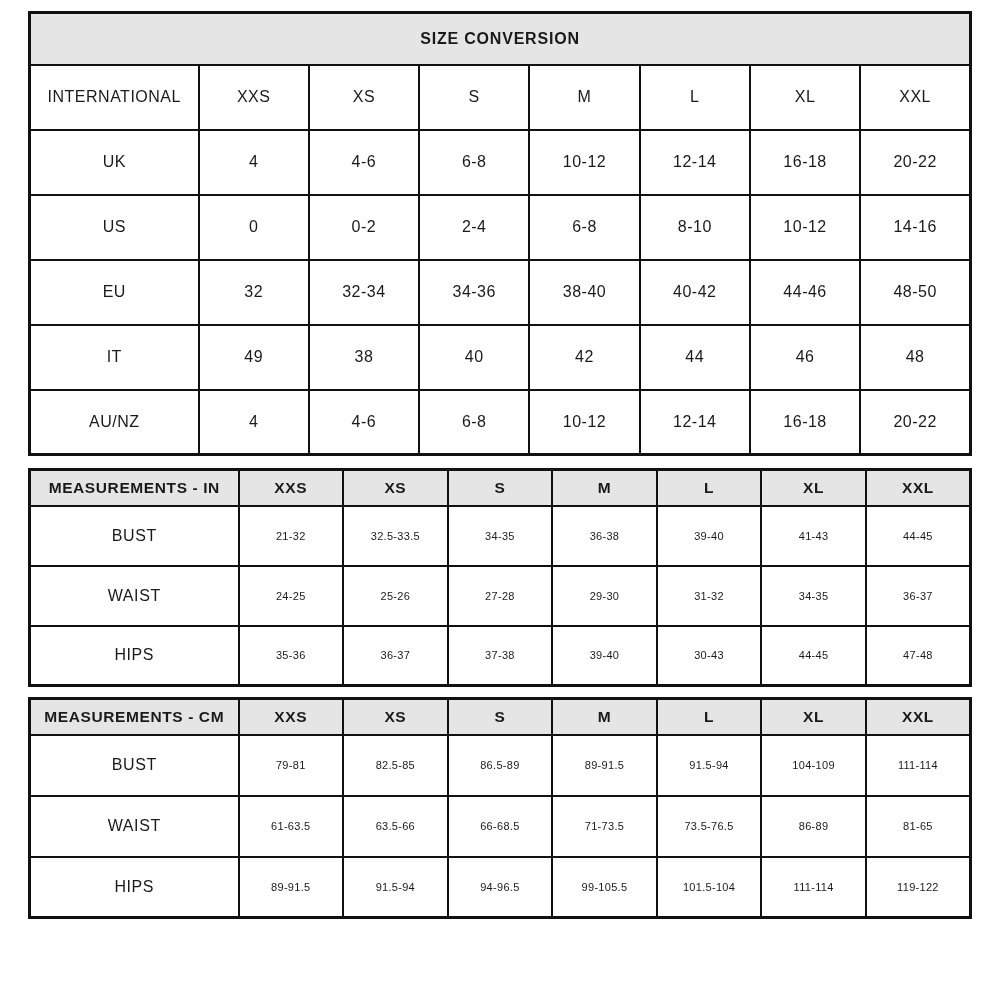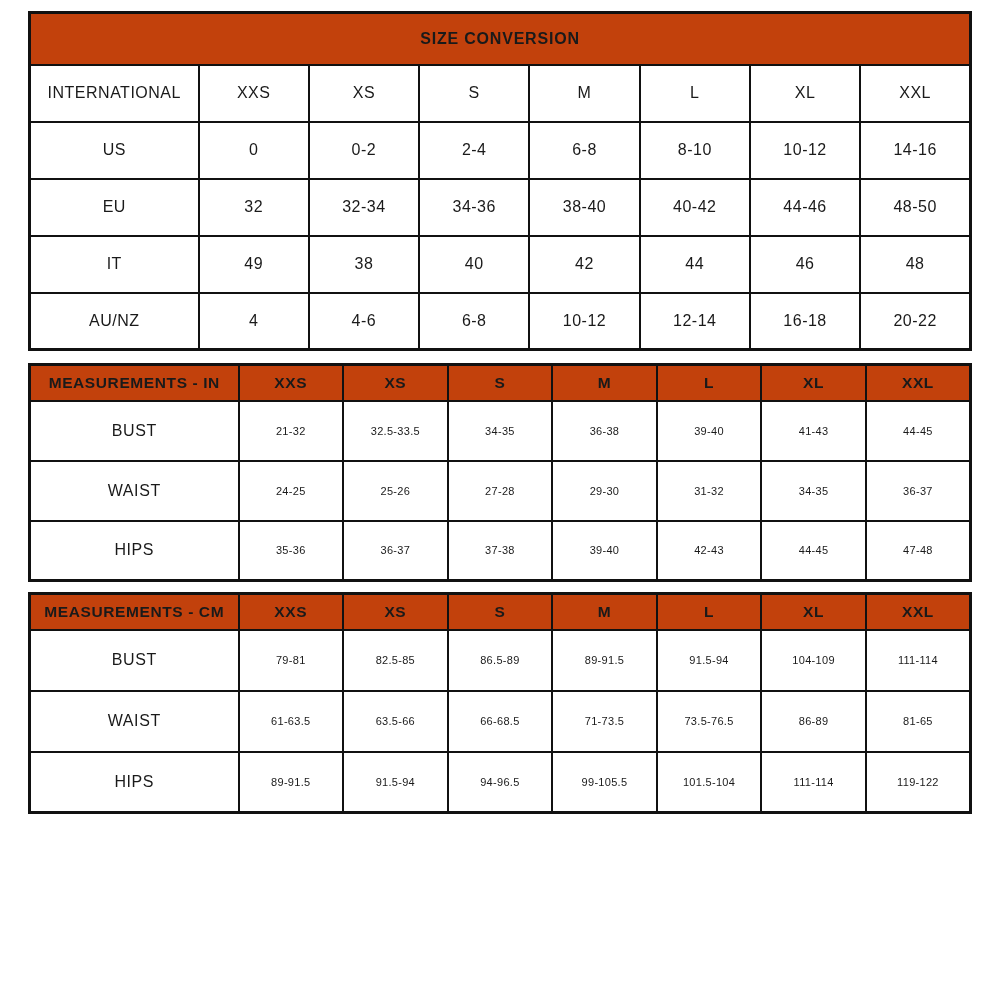--- a/index.html
+++ b/index.html
@@ -24,25 +24,25 @@
     margin-left: 28px;
     border: 3px solid #111111;
   }
   td {
     border: 2px solid #111111;
     text-align: center;
     vertical-align: middle;
     overflow: hidden;
     white-space: nowrap;
   }
-  .gray { background: #c2410c; }
+  .gray { background: #e5e5e5; }
 
   
   .t1 { margin-top: 11px; }
-  .t1 tr { height: 57px; }
+  .t1 tr { height: 65px; }
   .t1 .title-row { height: 52px; }
   .t1 .title-cell { font-weight: 700; font-size: 16px; letter-spacing: 0.8px; }
   .t1 td { font-size: 16px; letter-spacing: 0.5px; }
 
   
   .t2 { margin-top: 12px; }
   .t3 { margin-top: 10px; border-radius: 21px; }
   .mt .head-row { height: 36px; }
   .mt .head-row td { font-weight: 700; font-size: 15.5px; letter-spacing: 0.6px; }
   .t2 tr { height: 60px; }
@@ -67,20 +67,30 @@
       </tr>
       <tr>
         <td>INTERNATIONAL</td>
         <td>XXS</td>
         <td>XS</td>
         <td>S</td>
         <td>M</td>
         <td>L</td>
         <td>XL</td>
         <td>XXL</td>
+      </tr>
+      <tr>
+        <td>UK</td>
+        <td>4</td>
+        <td>4-6</td>
+        <td>6-8</td>
+        <td>10-12</td>
+        <td>12-14</td>
+        <td>16-18</td>
+        <td>20-22</td>
       </tr>
       <tr>
         <td>US</td>
         <td>0</td>
         <td>0-2</td>
         <td>2-4</td>
         <td>6-8</td>
         <td>8-10</td>
         <td>10-12</td>
         <td>14-16</td>
@@ -153,21 +163,21 @@
         <td class="val">31-32</td>
         <td class="val">34-35</td>
         <td class="val">36-37</td>
       </tr>
       <tr>
         <td class="row-label">HIPS</td>
         <td class="val">35-36</td>
         <td class="val">36-37</td>
         <td class="val">37-38</td>
         <td class="val">39-40</td>
-        <td class="val">42-43</td>
+        <td class="val">30-43</td>
         <td class="val">44-45</td>
         <td class="val">47-48</td>
       </tr>
     </tbody>
   </table>
 
   <table class="t3 mt">
     <colgroup>
         <col style="width:209px">
         <col span="7">

